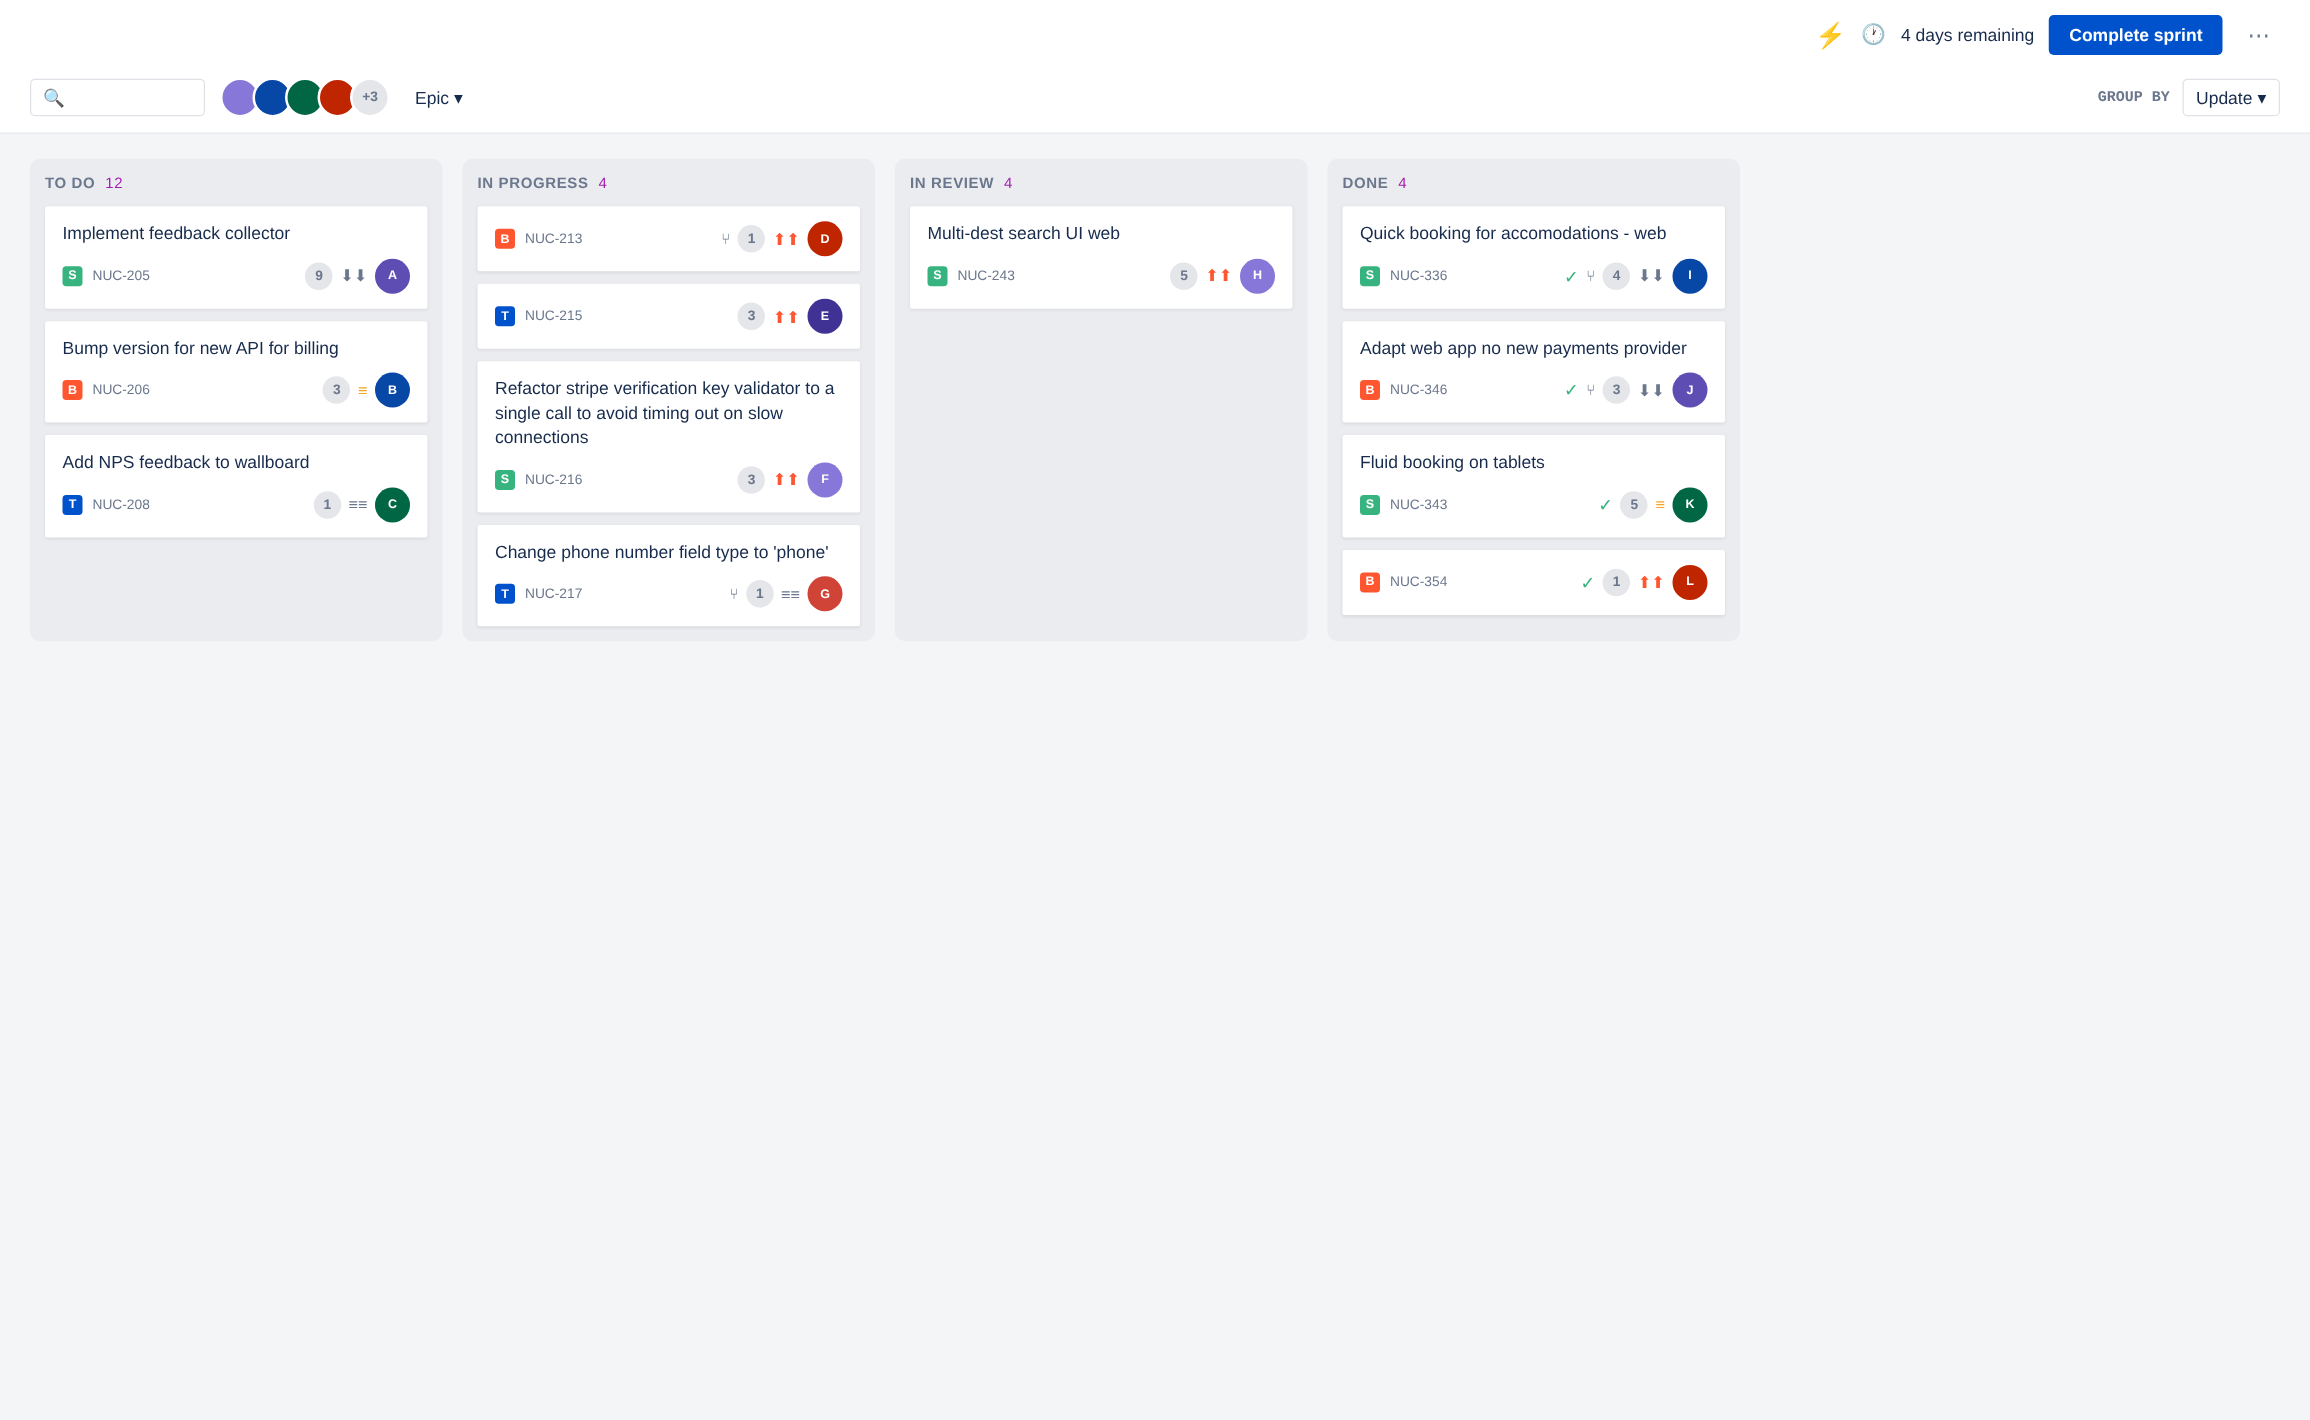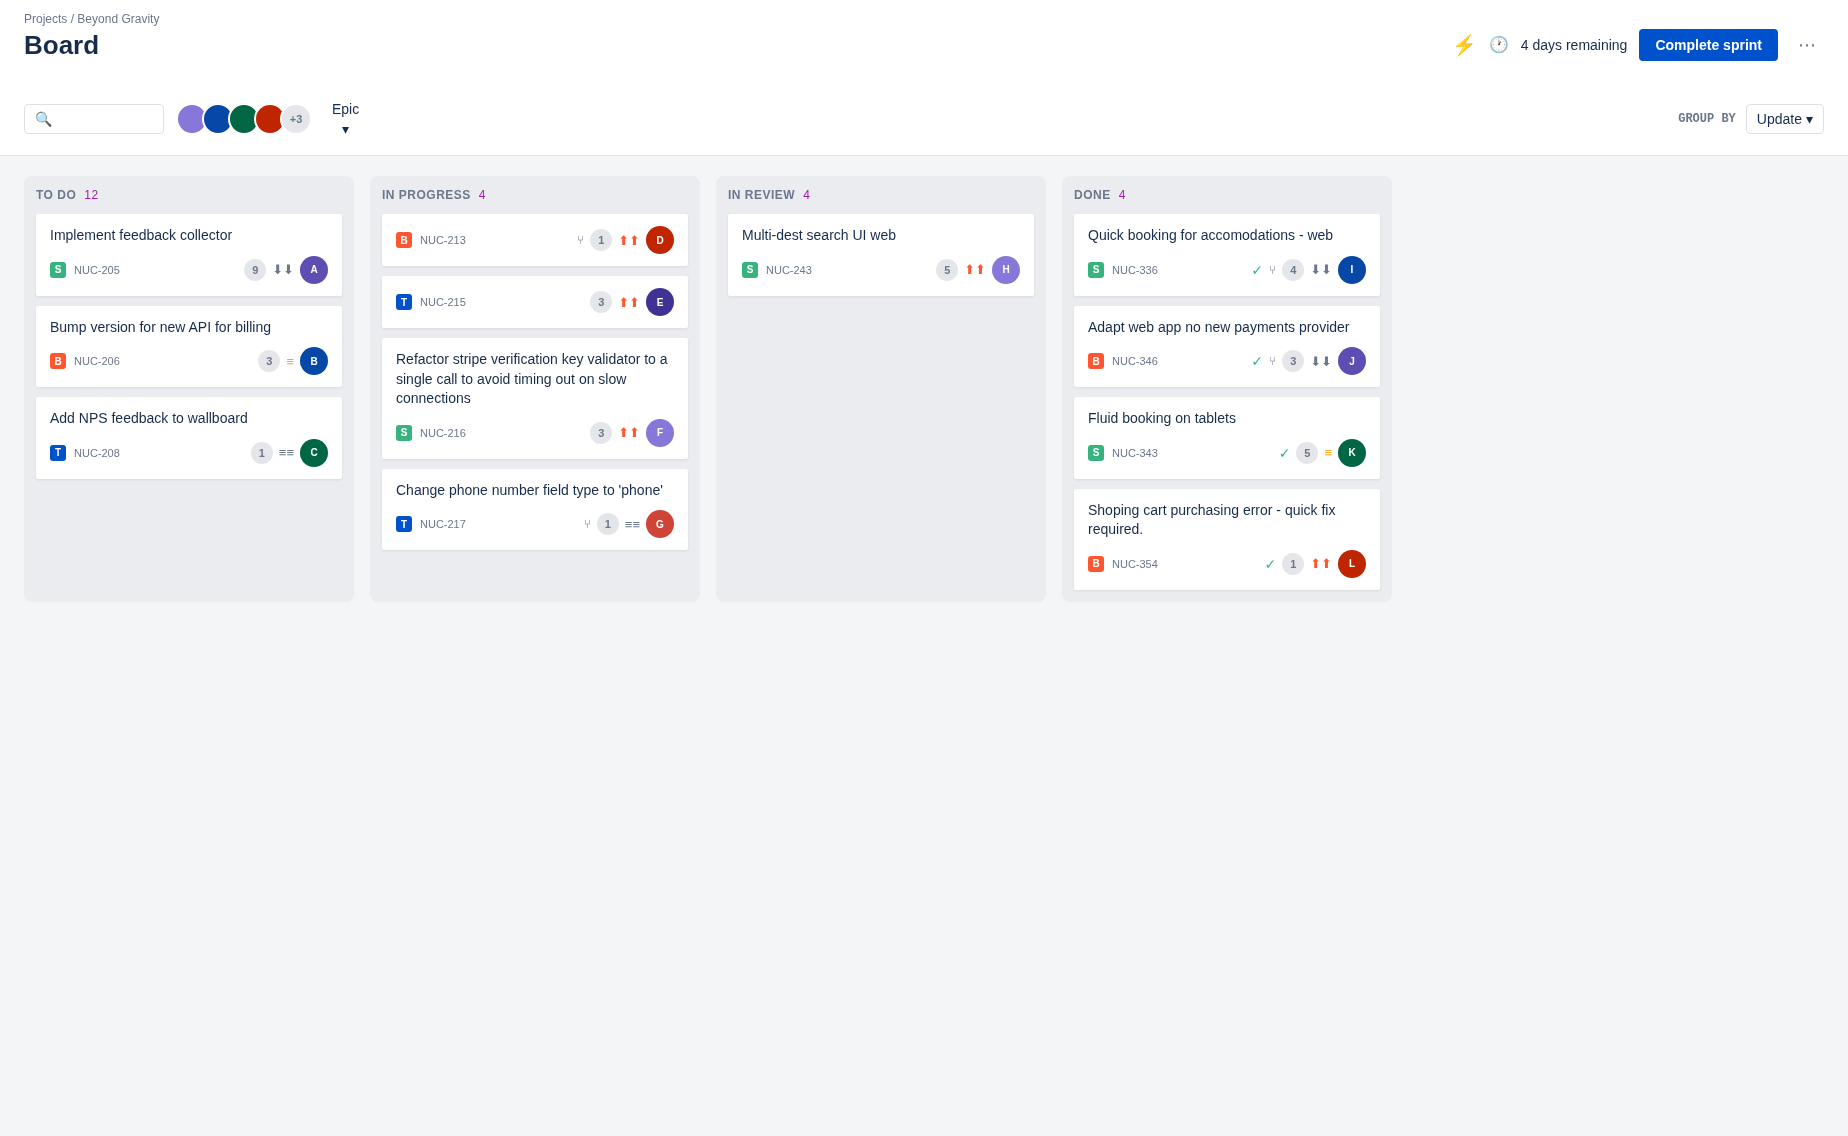--- a/index.html
+++ b/index.html
@@ -64,21 +64,20 @@
     }
     .epic-btn {
       display: flex; align-items: center; gap: 4px;
       background: transparent;
       border: none;
       font-size: 14px;
       font-weight: 500;
       cursor: pointer;
       color: #172b4d;
       padding: 6px 8px;
-      flex-direction: column;
     }
     .group-by-label {
       font-size: 12px;
       color: #6b778c;
       font-weight: 600;
       font-family: Liberation Mono, monospace;
     }
     .choices-btn {
       display: flex; align-items: center; gap: 4px;
       border: 1px solid #dfe1e6;
@@ -223,24 +222,20 @@
       display: flex;
       align-items: center;
       padding: 12px 24px 6px 24px;
     }
   </style>
 </head>
 <body>
 
 <div class="header-block">
   <div class="top-bar">
-    <div style="flex:1;">
-      <div class="breadcrumb">Projects / Beyond Gravity</div>
-      <div class="page-title">Board</div>
-    </div>
     <div class="header-top-right">
       <span style="font-size:20px; color:#6b778c;">⚡</span>
       <span style="font-size:16px; color:#6b778c;">🕐</span>
       <span class="days-remaining">4 days remaining</span>
       <button class="complete-sprint-btn">Complete sprint</button>
       <button class="more-btn">⋯</button>
     </div>
   </div>
 
   <div class="toolbar">
@@ -449,21 +444,20 @@
     </div>
           <div class="card-right">
             <span style="color:#36b37e;font-size:14px;">✓</span>
             <span class="badge">5</span>
             <span style="color:#f5a623;font-size:13px;">≡</span>
             <div class="avatar-sm av-3">K</div>
           </div>
         </div>
       </div>
       <div class="card">
-        <div class="card-title">Shoping cart purchasing error - quick fix required.</div>
         <div class="card-footer">
           <div class="card-left">
       <span class="issue-type type-bug">B</span>
       <span class="issue-id">NUC-354</span>
     </div>
           <div class="card-right">
             <span style="color:#36b37e;font-size:14px;">✓</span>
             <span class="badge">1</span>
             <span style="color:#ff5630;font-size:13px;">⬆⬆</span>
             <div class="avatar-sm av-4">L</div>

